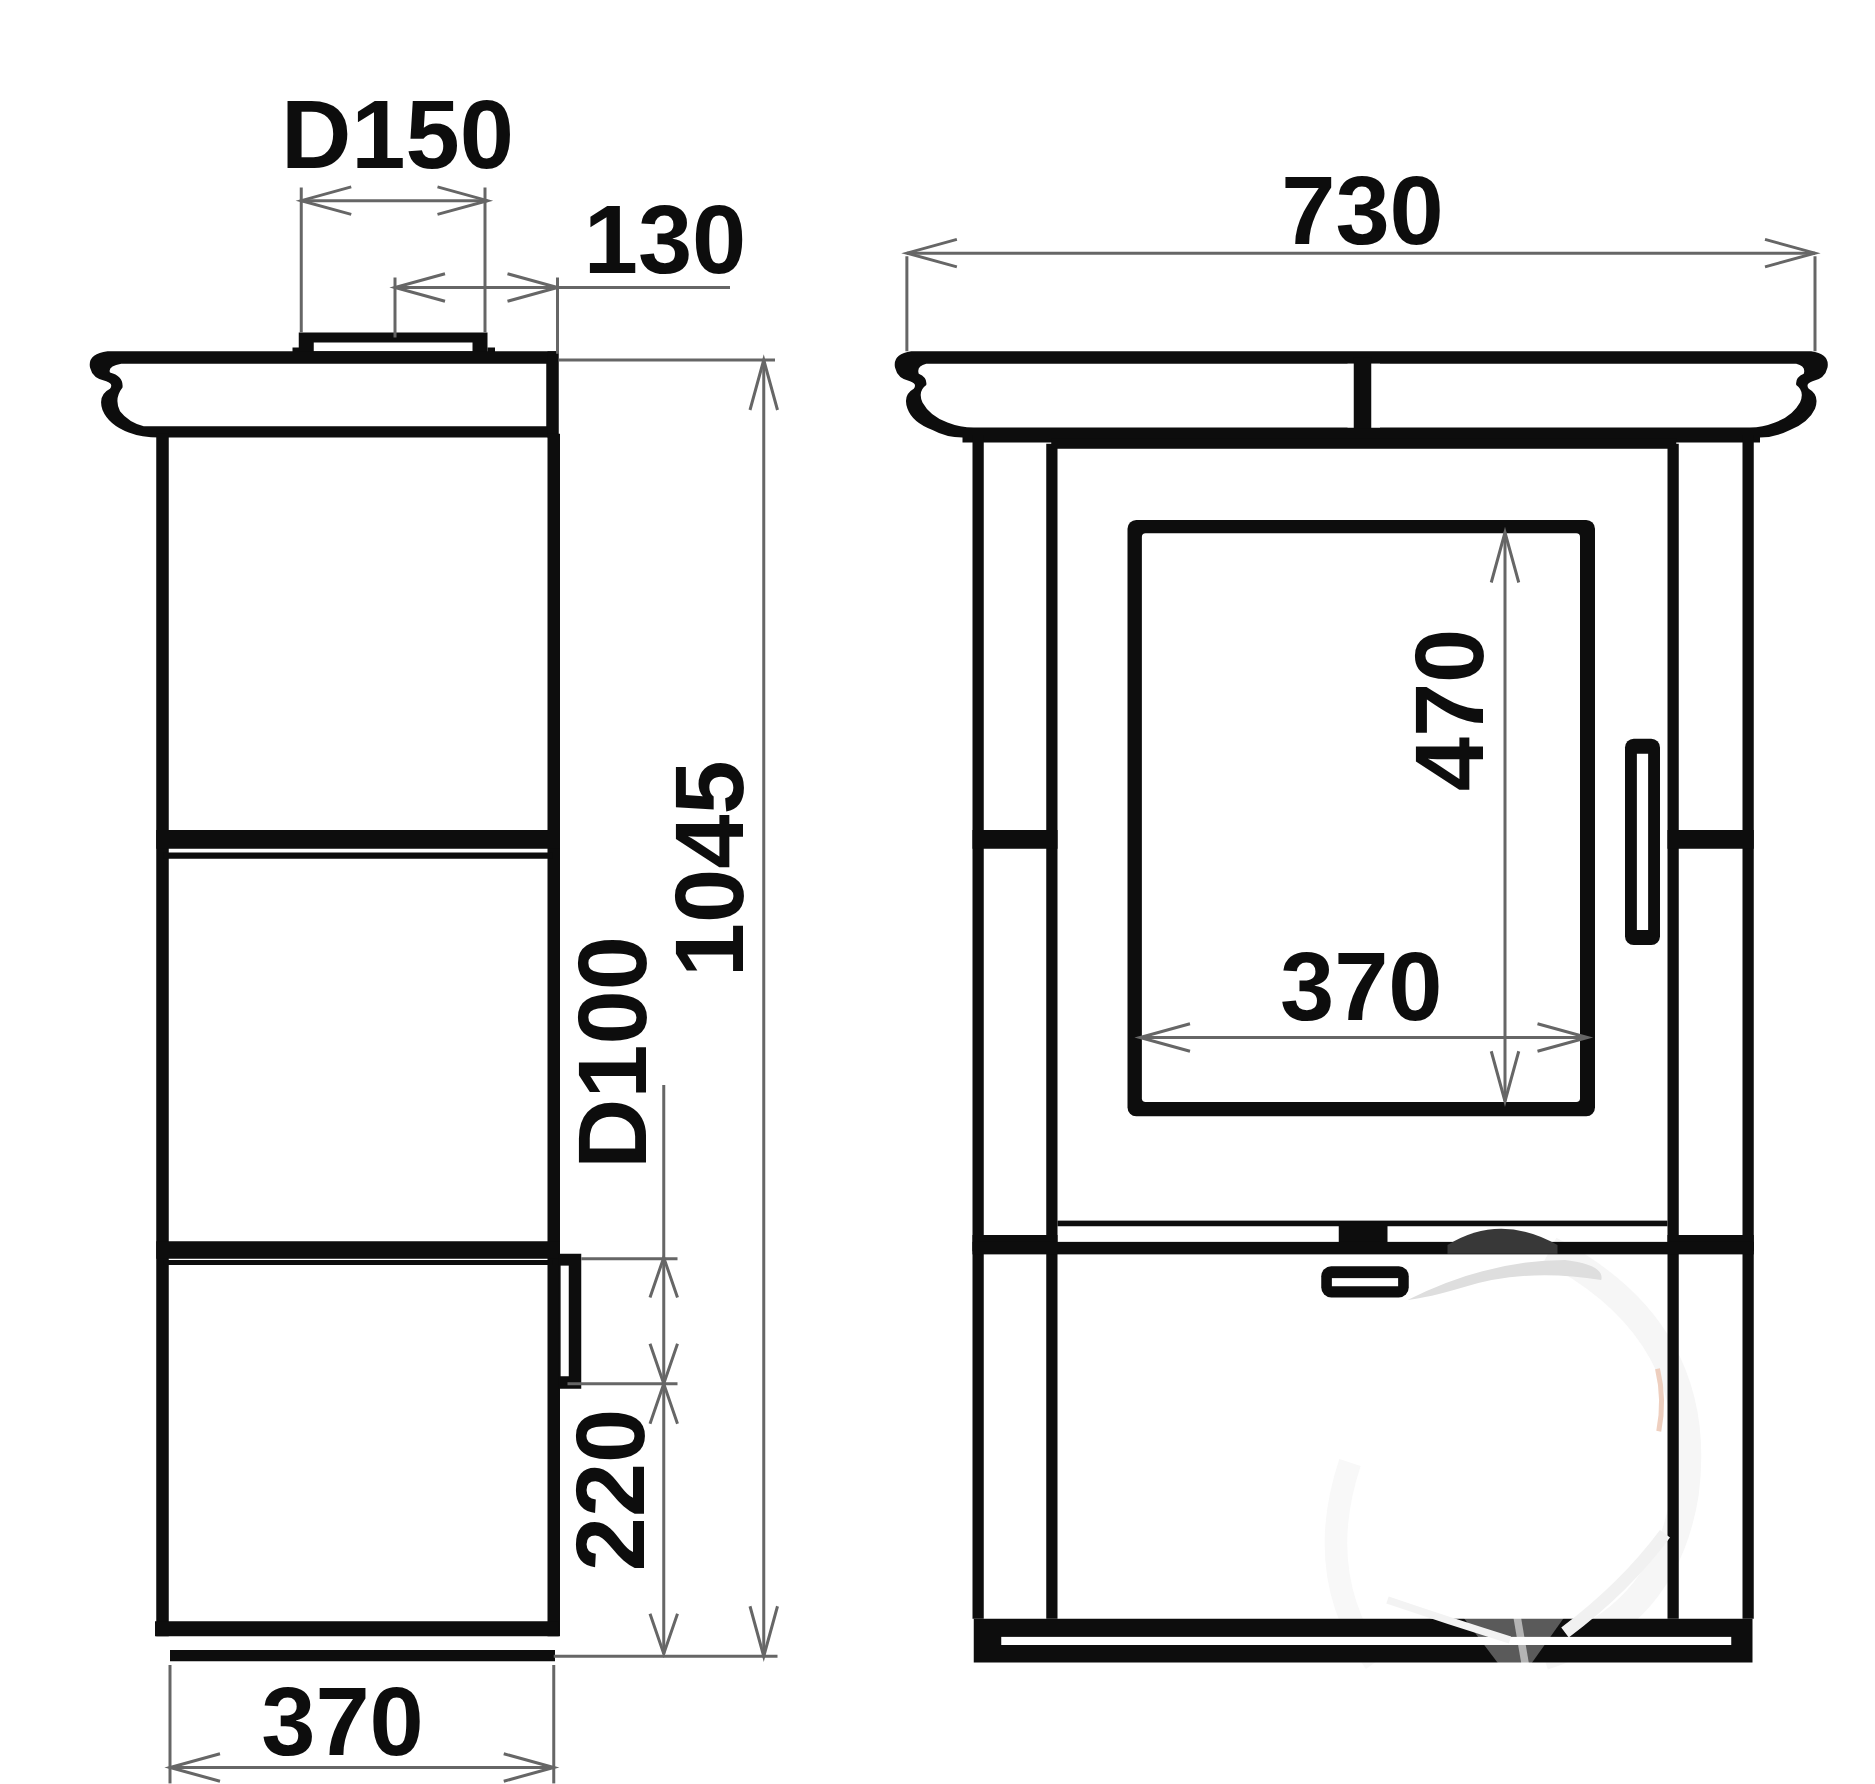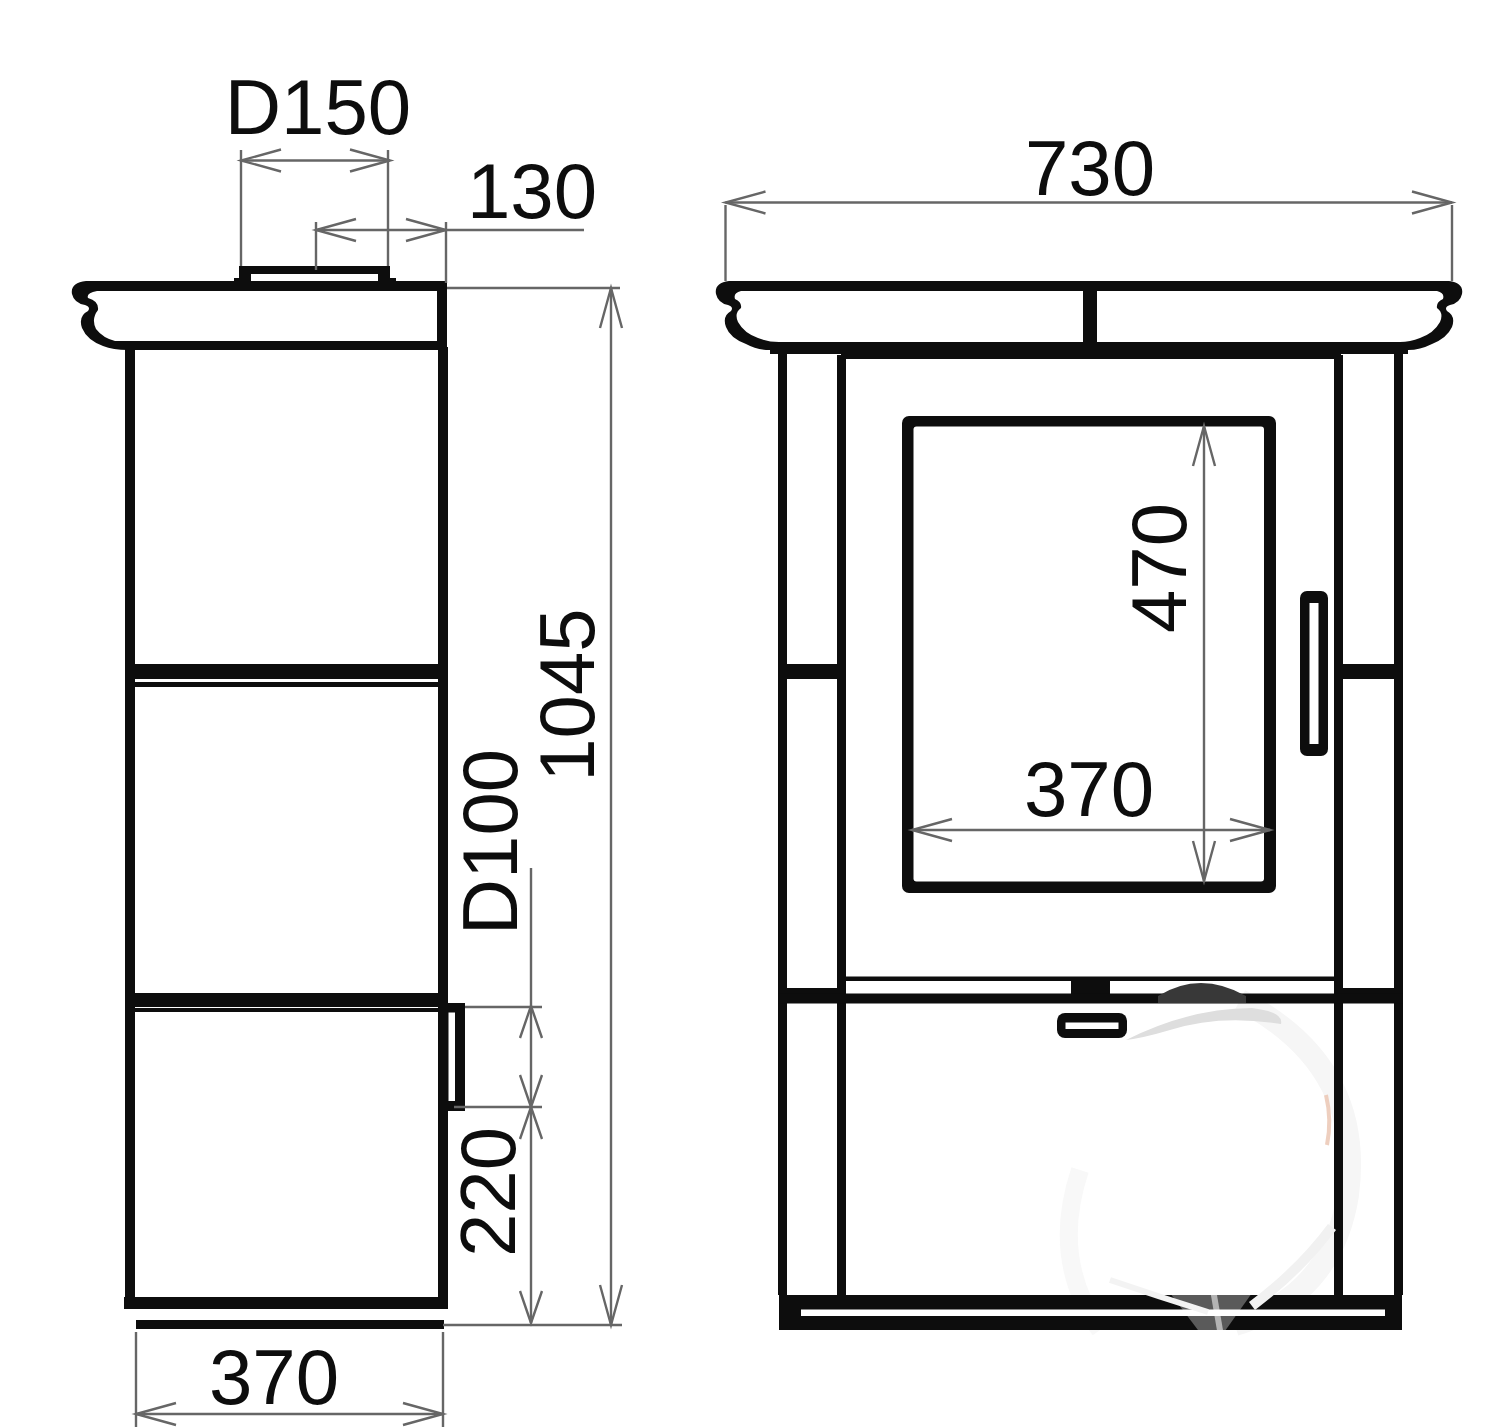--- a/index.html
+++ b/index.html
@@ -1,16 +1,16 @@
 <!DOCTYPE html>
 <html><head>
 <meta charset="utf-8">
 <style>
   html,body{margin:0;padding:0;background:#ffffff;}
-  #page{position:relative;width:1500px;height:1427px;background:#ffffff;overflow:hidden;}
+  #page{position:relative;width:1500px;height:1427px;background:#ffffff;overflow:hidden;font-weight:bold;}
   svg{position:absolute;top:0;left:0;}
   text{font-family:"Liberation Sans",sans-serif;fill:#0d0d0d;}
 </style>
 </head>
 <body>
 <div id="page">
 <svg width="1500" height="1427" viewBox="0 0 1500 1427">
 
   <rect x="0" y="0" width="1500" height="1427" fill="#ffffff"></rect>
 

